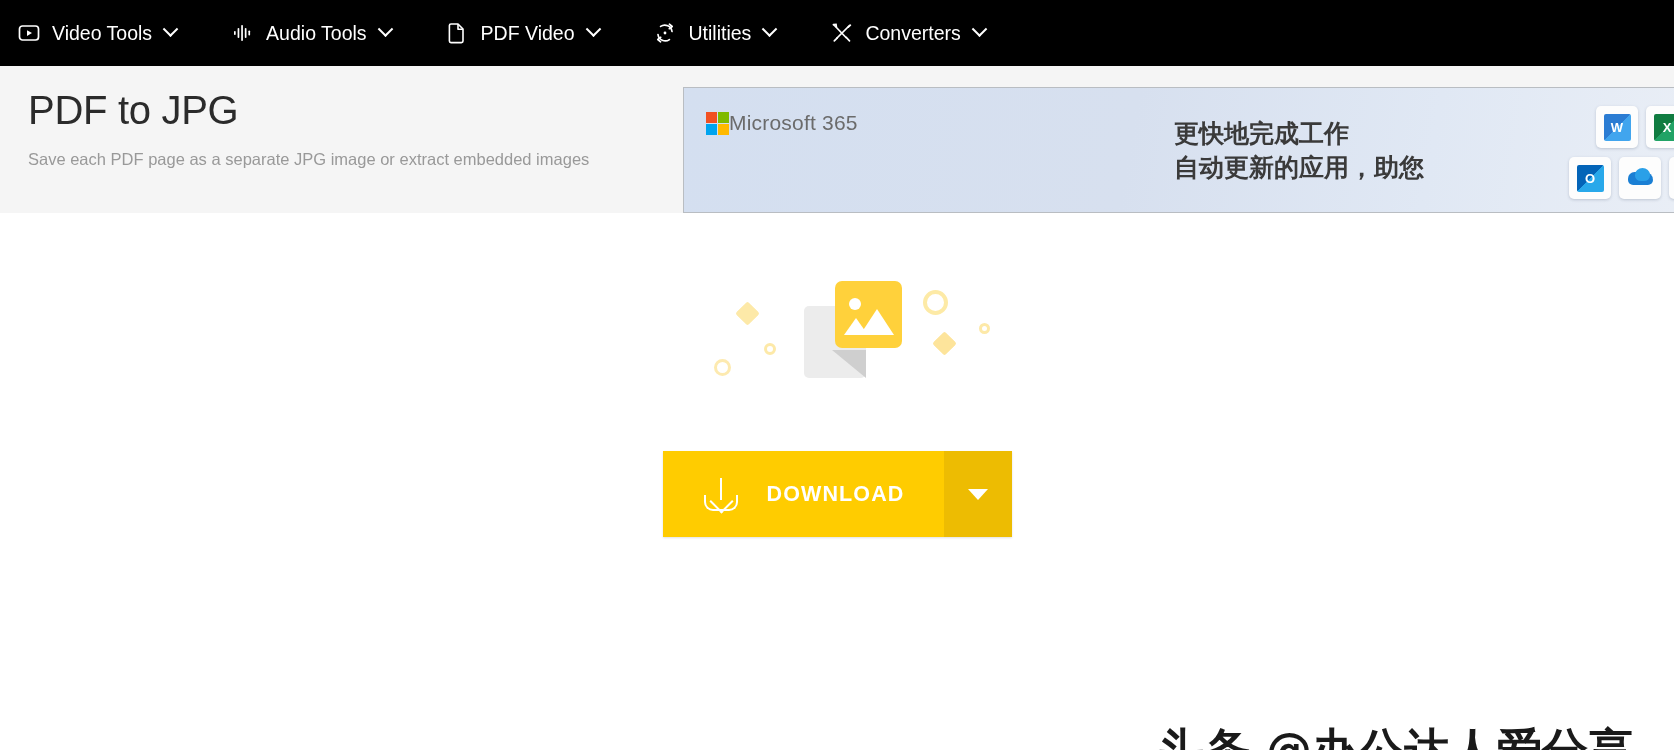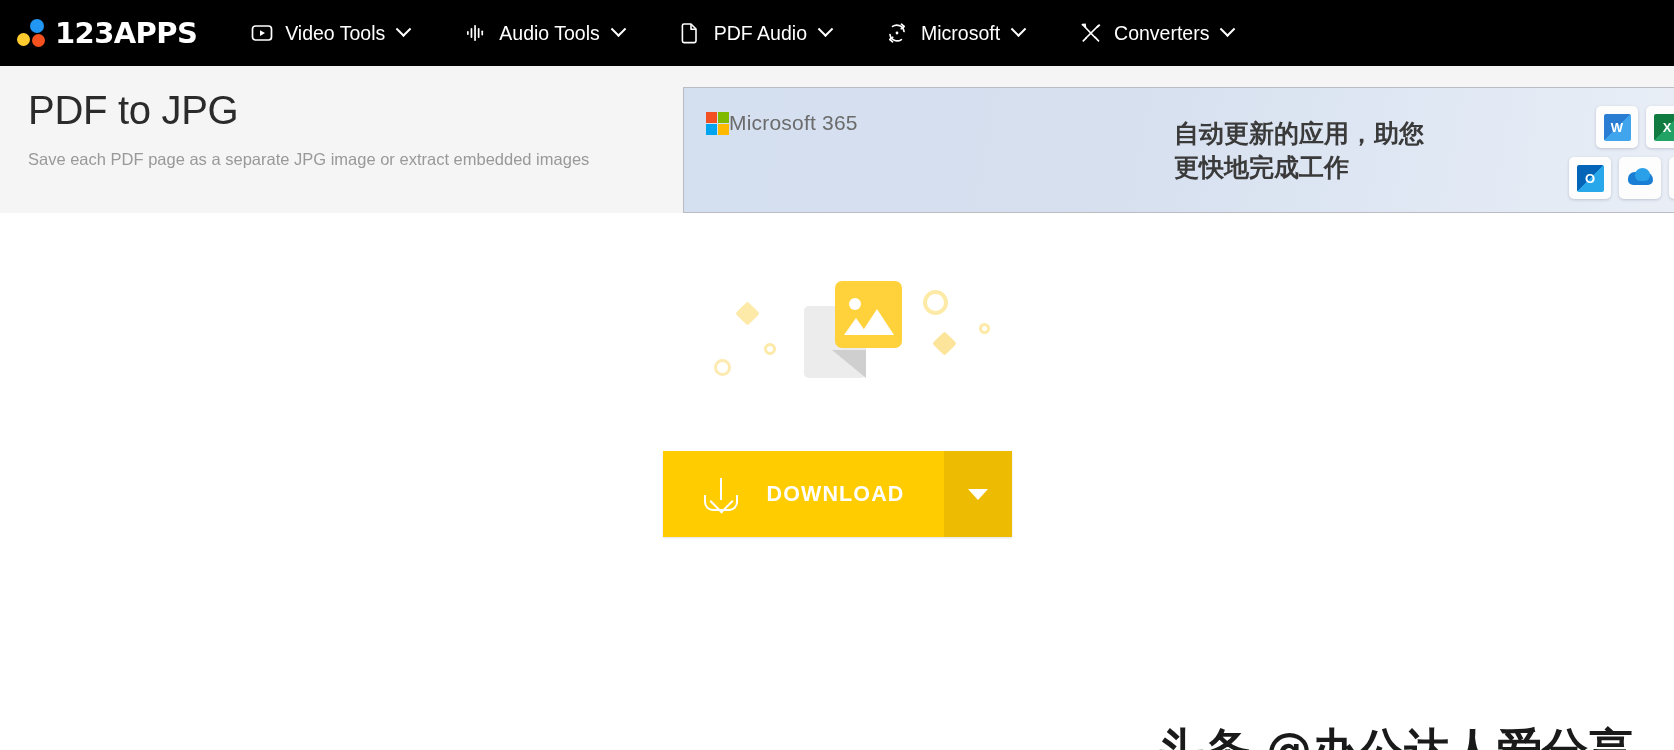--- a/index.html
+++ b/index.html
@@ -291,28 +291,20 @@
     color: #1a1a1a;
     font-family: "DejaVu Sans", sans-serif;
     white-space: nowrap;
     text-shadow: 1px 1px 0 rgba(255,255,255,.9);
   }
 </style>
 </head>
 <body>
 
 <div class="navbar">
-  <div class="logo">
-    <span class="logo-dots">
-      <i class="dot blue"></i>
-        <i class="dot yellow"></i>
-        <i class="dot orange"></i>
-    </span>
-    <span class="logo-text">123APPS</span>
-  </div>
 
   <div class="nav-items">
 
     <div class="nav-item">
       <span class="nicon">
         <svg width="24" height="24" viewBox="0 0 24 24" fill="none">
           <rect x="2.5" y="5" width="19" height="14" rx="3" stroke="#fff" stroke-width="1.7"></rect>
           <path d="M10 9.2l5 2.9-5 2.9z" fill="#fff"></path>
         </svg>
       </span>
@@ -336,35 +328,35 @@
       <span class="caret"></span>
     </div>
 
     <div class="nav-item">
       <span class="nicon">
         <svg width="24" height="24" viewBox="0 0 24 24" fill="none">
           <path d="M6 3h7l5 5v12a1.6 1.6 0 0 1-1.6 1.6H6A1.6 1.6 0 0 1 4.4 20V4.6A1.6 1.6 0 0 1 6 3z" stroke="#fff" stroke-width="1.6" stroke-linejoin="round"></path>
           <path d="M13 3v5.2h5" stroke="#fff" stroke-width="1.6" stroke-linejoin="round"></path>
         </svg>
       </span>
-      <span>PDF Audio</span>
+      <span>PDF Video</span>
       <span class="caret"></span>
     </div>
 
     <div class="nav-item">
       <span class="nicon">
         <svg width="24" height="24" viewBox="0 0 24 24" fill="none">
           <path d="M19 10.5A7.3 7.3 0 0 0 7.6 5.4" stroke="#fff" stroke-width="1.7" stroke-linecap="round"></path>
           <path d="M5 13.5A7.3 7.3 0 0 0 16.4 18.6" stroke="#fff" stroke-width="1.7" stroke-linecap="round"></path>
           <path d="M16.4 3.2l2.8 2.3-2.9 2.2" stroke="#fff" stroke-width="1.7" stroke-linecap="round" stroke-linejoin="round"></path>
           <path d="M7.6 20.8l-2.8-2.3 2.9-2.2" stroke="#fff" stroke-width="1.7" stroke-linecap="round" stroke-linejoin="round"></path>
           <circle cx="12" cy="12" r="1.4" fill="#fff"></circle>
         </svg>
       </span>
-      <span>Microsoft</span>
+      <span>Utilities</span>
       <span class="caret"></span>
     </div>
 
     <div class="nav-item">
       <span class="nicon">
         <svg width="24" height="24" viewBox="0 0 24 24" fill="none" stroke="#fff" stroke-width="1.7" stroke-linecap="round">
           <path d="M4 4l12 12.5"></path>
           <path d="M19.5 4.5L7 17"></path>
           <path d="M16.2 16.4l3.3 3.4"></path>
           <path d="M4.3 19.8l3-3"></path>
@@ -411,22 +403,22 @@
       <span class="app-tile">
         <span class="app-glyph g-onedrive"></span>
       </span>
       <span class="app-tile">
         
       </span>
 
     </div>
 
     <div class="banner-cn">
+      <div>更快地完成工作</div>
       <div>自动更新的应用，助您</div>
-      <div>更快地完成工作</div>
     </div>
   </div>
 </div>
 
 <div class="main">
 
   <div class="illustration">
 
     <div class="xmark deco" style="left:52px; top:32px; width:17px; height:17px;">
       <span style="background:#fde9a8;"></span>

